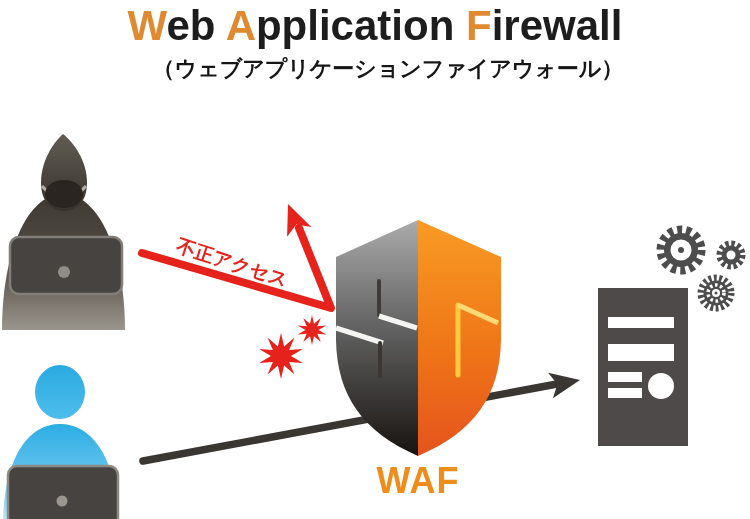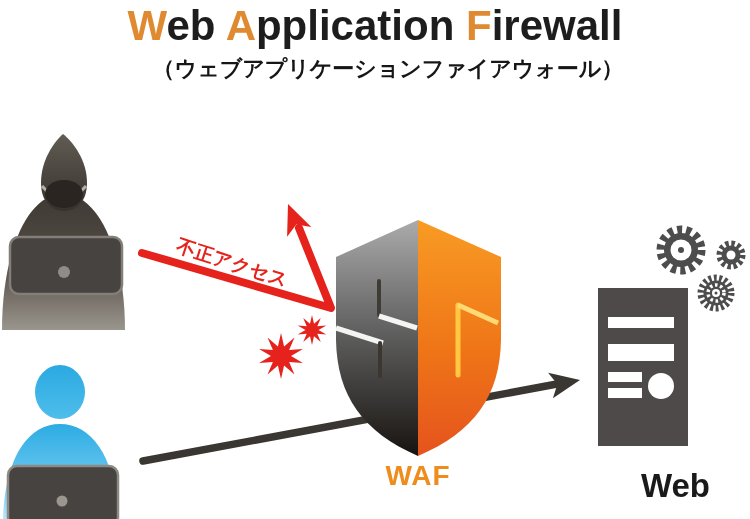--- a/index.html
+++ b/index.html
@@ -17,21 +17,21 @@
     font-size:22px;font-weight:600;color:#161616;
   }
   .svg-layer{position:absolute;left:0;top:0;}
   .attack-label{
     position:absolute;left:181px;top:233px;width:130px;
     font-size:19px;font-weight:700;color:#E5231C;
     transform:rotate(18deg);transform-origin:left top;white-space:nowrap;
   }
   .waf-label{
     position:absolute;left:343px;top:460px;width:150px;text-align:center;
-    font-size:28px;font-weight:600;color:#EE8C1C;letter-spacing:1px;
+    font-size:36px;font-weight:600;color:#EE8C1C;letter-spacing:1px;
   }
   .web-label{
     position:absolute;left:608px;top:467px;width:135px;text-align:center;
     font-size:33px;font-weight:600;color:#1a1a1a;
   }
 </style>
 </head>
 <body>
 
 <div class="stage">
@@ -144,15 +144,14 @@
       <circle cx="716" cy="293" r="15" fill="none" stroke="#4D4D4D" stroke-width="7" stroke-dasharray="2.8 2.44"></circle>
       <circle cx="716" cy="293" r="12.5" fill="#4D4D4D"></circle>
       <circle cx="716" cy="293" r="8" fill="none" stroke="#fff" stroke-width="3.5" stroke-dasharray="2.6 2.6"></circle>
       <circle cx="716" cy="293" r="4" fill="#fff"></circle>
       <circle cx="716" cy="293" r="1.5" fill="#4D4D4D"></circle>
     </g>
   </svg>
 
   <div class="attack-label">不正アクセス</div>
   <div class="waf-label">WAF</div>
-  <div class="web-label">Web</div>
 
 </div>
 
 </body></html>

